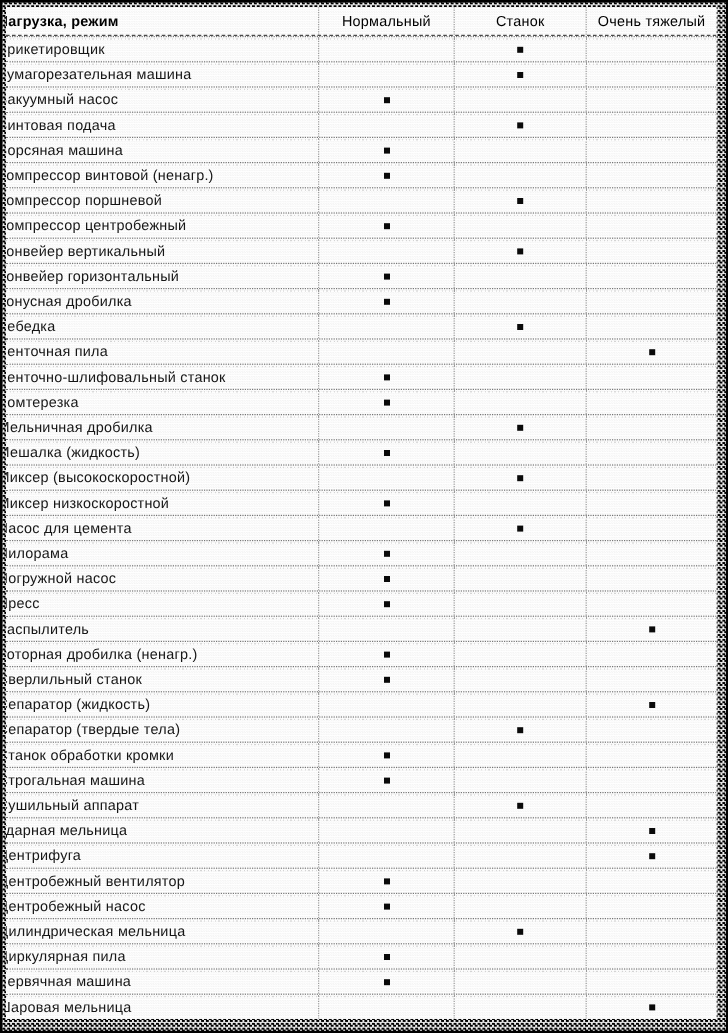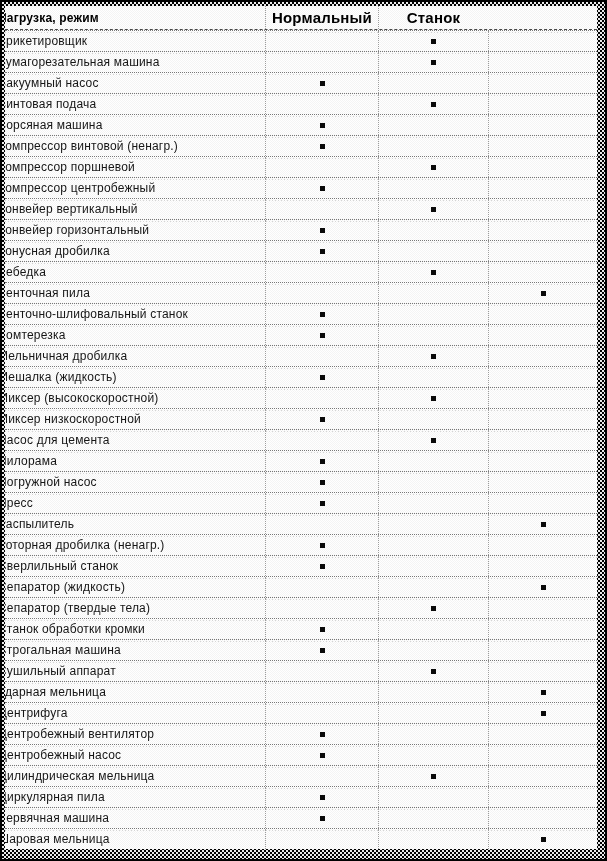--- a/index.html
+++ b/index.html
@@ -76,22 +76,22 @@
     white-space: nowrap;
     font-size: 12px;
     letter-spacing: 0.2px;
     color: #161616;
   }
   .header .label {
     font-weight: 700;
     color: #000;
   }
   .head-txt {
-    font-size: 15px;
-    font-weight: 700;
+    font-size: 12px;
+    font-weight: 400;
     letter-spacing: 0.2px;
     color: #000;
     white-space: nowrap;
   }
   .bullet {
     width: 5px;
     height: 5px;
     background: #0a0a0a;
     display: none;
   }
@@ -107,20 +107,23 @@
     <div class="row header">
       <div class="cell label-cell">
         <span class="label">Нагрузка, режим</span>
       </div>
       <div class="cell mark-cell">
         <span class="head-txt">Нормальный</span>
       </div>
       <div class="cell mark-cell">
         <span class="head-txt">Станок</span>
       </div>
+      <div class="cell mark-cell">
+        <span class="head-txt">Очень тяжелый</span>
+      </div>
     </div>
     <div id="table-body" style="display:contents">
   <div class="row">
     <div class="cell label-cell">
       <span class="label">Брикетировщик</span>
     </div>
     <div class="cell mark-cell">
       
     </div>
     <div class="cell mark-cell on">

